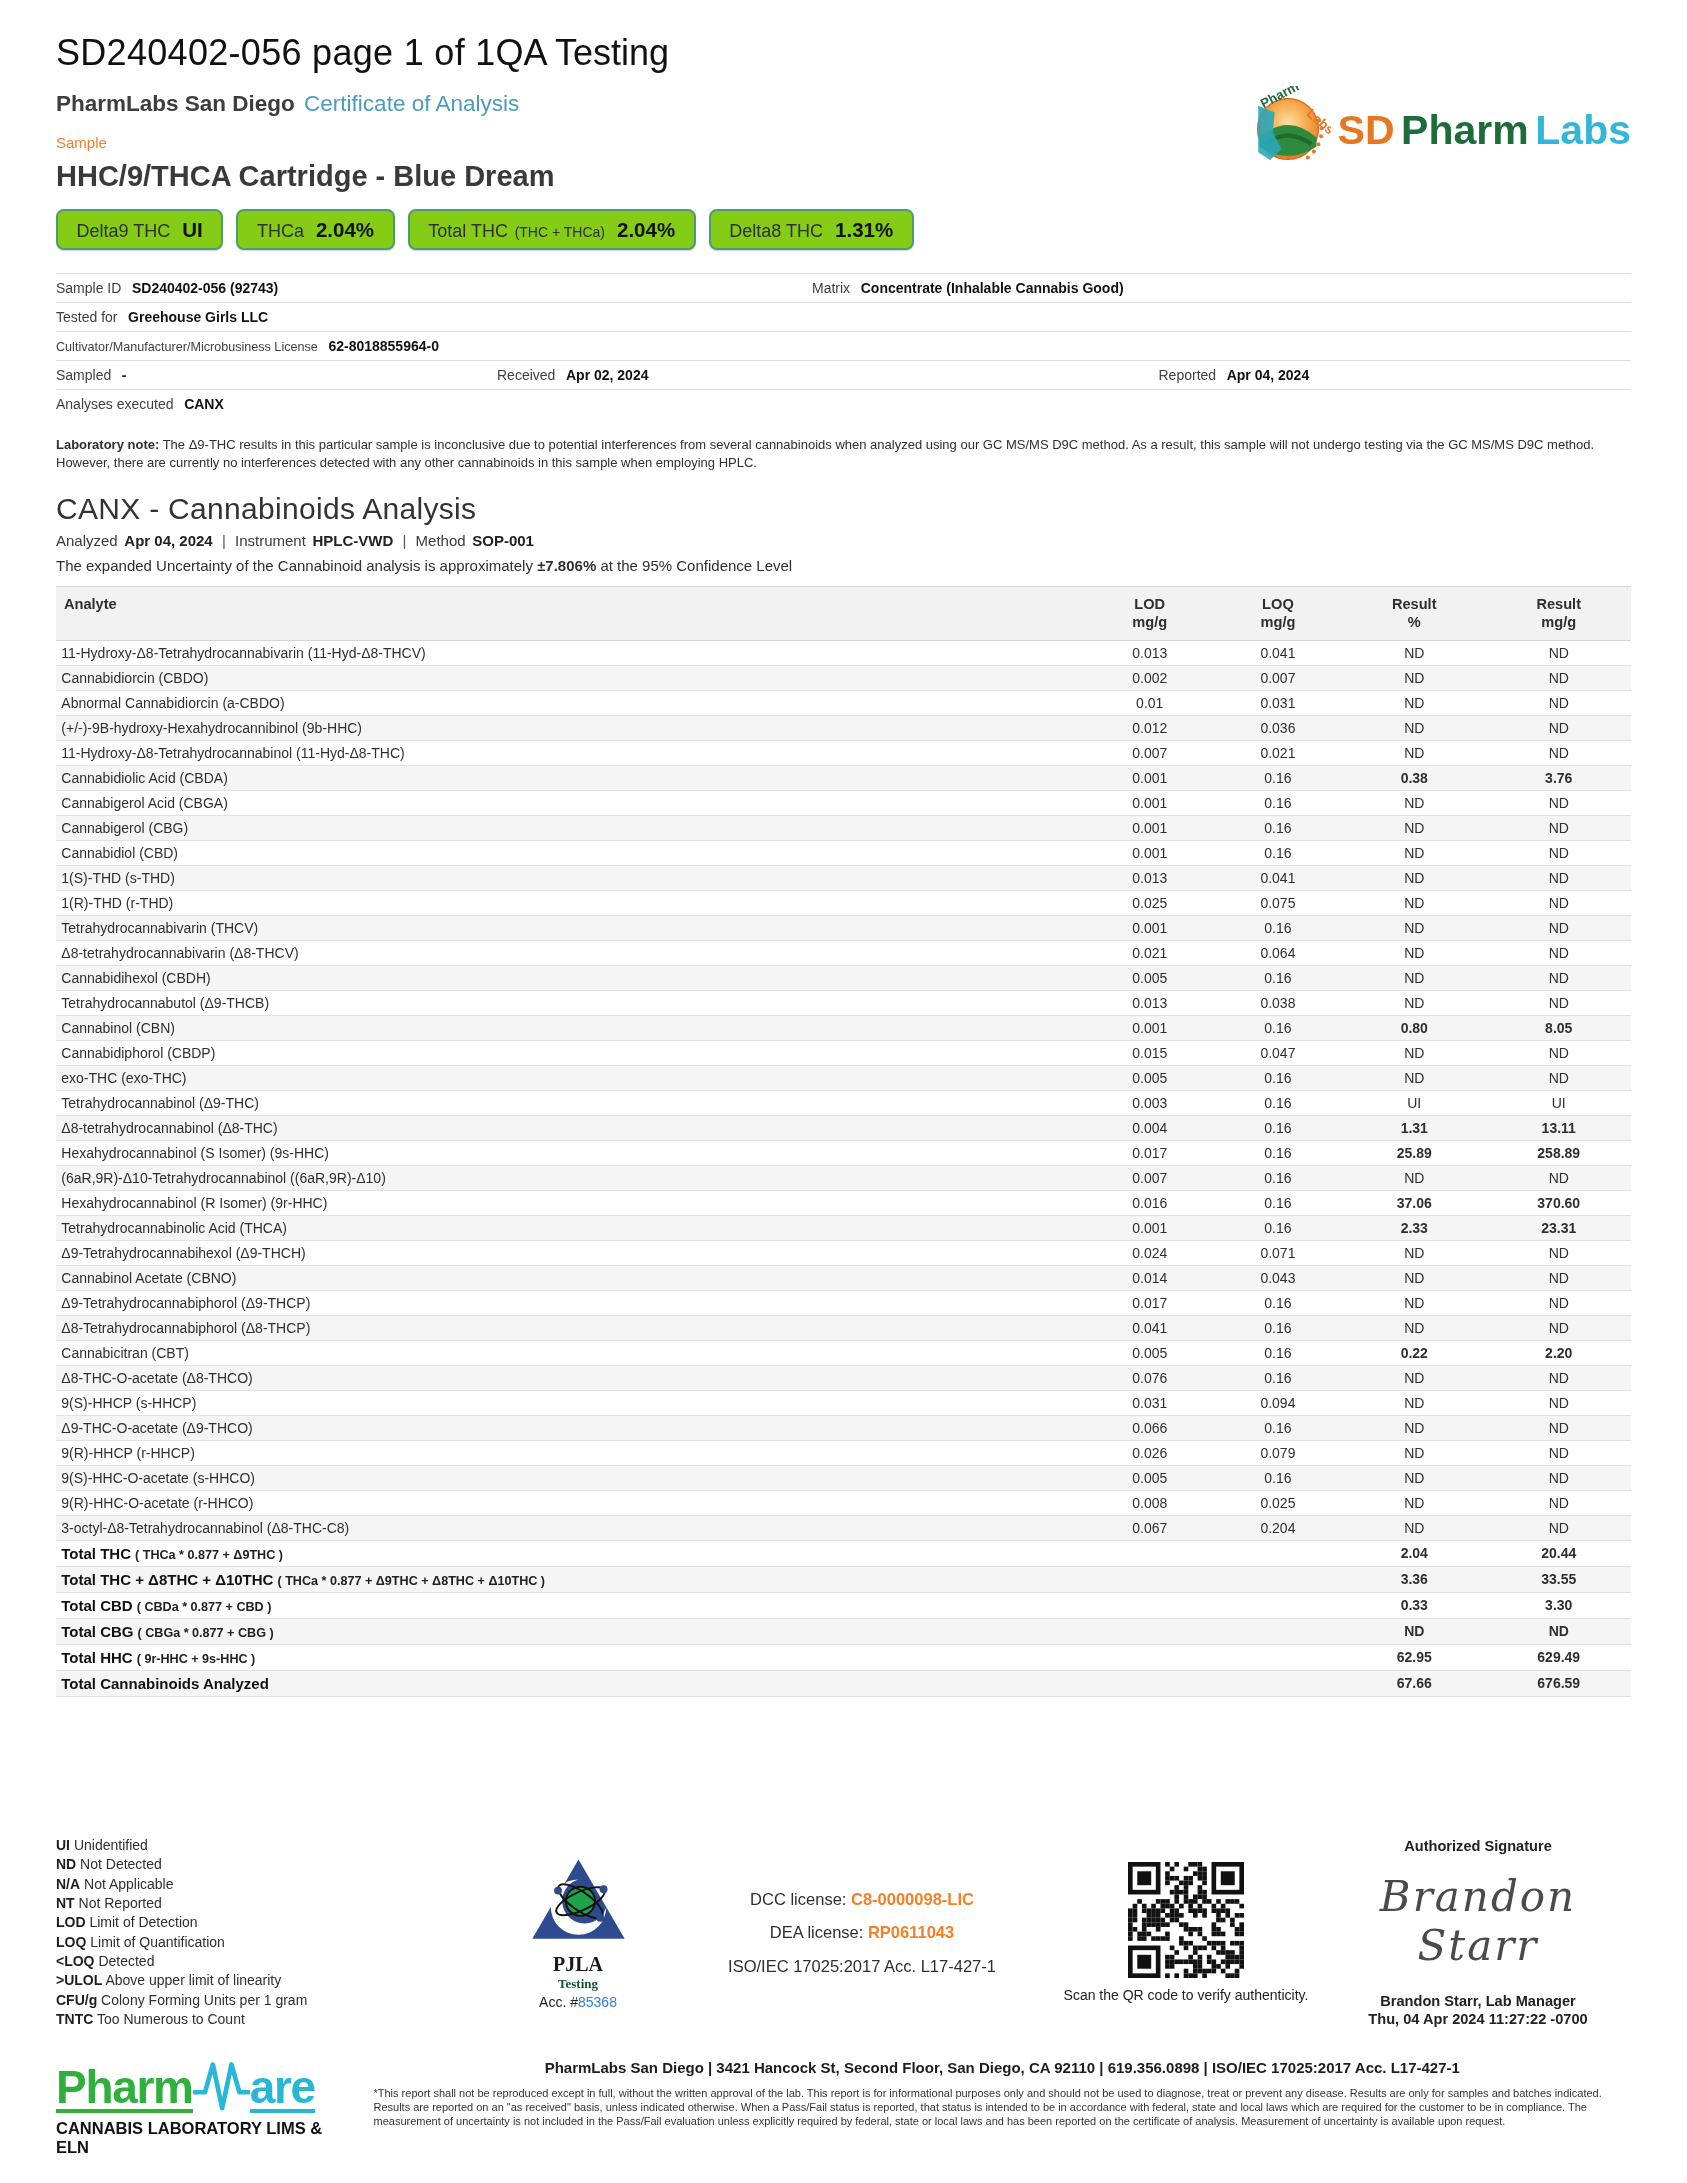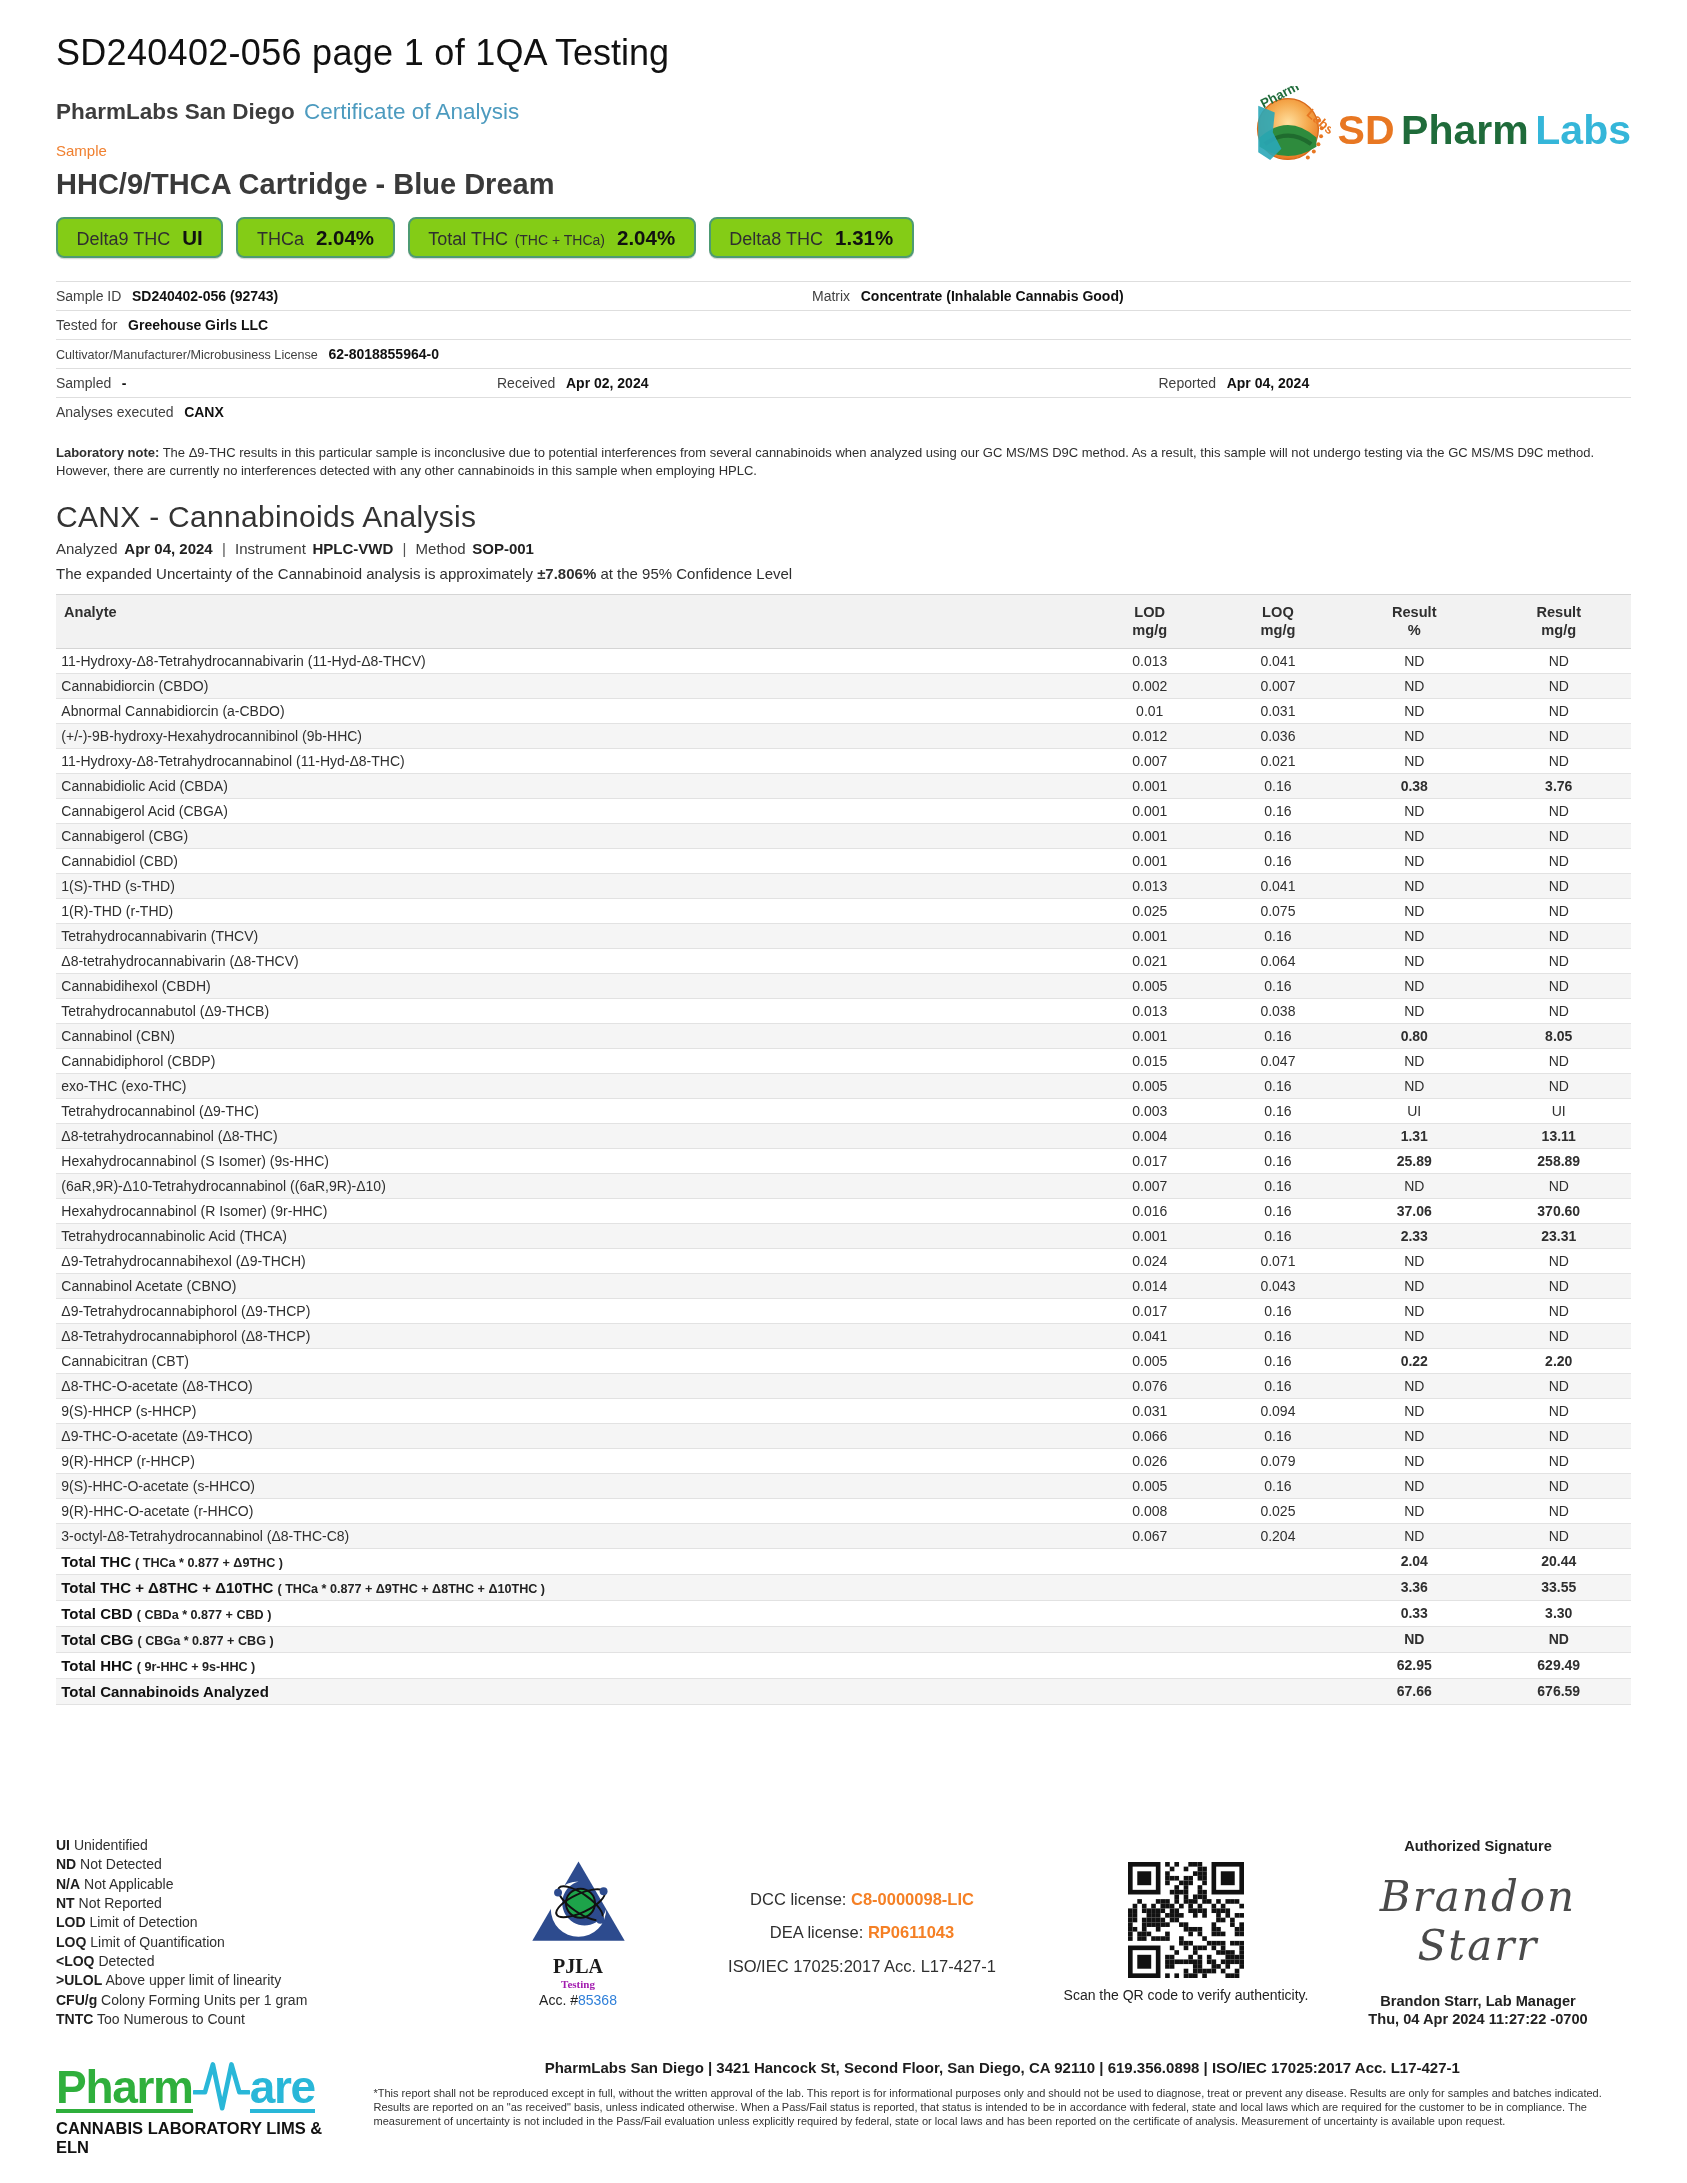--- a/index.html
+++ b/index.html
@@ -9,21 +9,21 @@
     font-family:"Liberation Sans","DejaVu Sans",sans-serif;
     color:#2f2f2f; position:relative;
   }
   .page { width:100%; height:100%; padding:32px 56px 26.5px 56px; display:flex; flex-direction:column; }
 
   
   .topbar { display:flex; justify-content:flex-start; align-items:flex-start; }
   .doc-id { font-size:36px; font-weight:500; color:#111; letter-spacing:0.3px; }
   .qa { font-size:36px; font-weight:500; color:#111; }
 
-  .brand-row { margin-top:25px; display:flex; align-items:baseline; gap:9.3px; }
+  .brand-row { margin-top:17px; display:flex; align-items:baseline; gap:9.3px; }
   .lab-name { font-size:22.5px; font-weight:700; color:#3d3d3d; }
   .coa { font-size:22.5px; color:#4d9bbf; font-weight:500; }
 
   .logo-right { position:absolute; top:86px; right:56px; display:flex; align-items:center; gap:6.6px; }
   .sd { font-size:41px; font-weight:700; color:#e87722; }
   .sd-pharm { font-size:41px; font-weight:700; color:#1f6b3a; }
   .sd-labs { font-size:41px; font-weight:700; color:#35b6d9; }
 
   .sample-row { margin-top:17px; display:flex; align-items:baseline; gap:9.3px;flex-direction:column; }
   .sample-label { font-size:15px; color:#f08030; }
@@ -85,21 +85,21 @@
   .total-name { font-weight:700; font-size:15px; color:#111; }
   .total-formula { font-weight:600; font-size:12.6px; color:#222; margin-left:4px; }
 
   
   .footer-mid { margin-top:auto; display:flex; align-items:center; }
   .legend { font-size:14px; line-height:1.38; color:#2f2f2f; flex:0 0 423px; }
   .legend b { font-weight:700; color:#1e1e1e; }
 
   .pjla { flex:0 0 198px; text-align:center; }
   .pjla-name { font-family:"Liberation Serif","DejaVu Serif",serif; font-weight:700; font-size:20px; color:#1a1a1a; margin-top:2.6px; }
-  .pjla-sub { font-family:"Liberation Serif","DejaVu Serif",serif; font-weight:700; font-size:11px; color:#a21caf; }
+  .pjla-sub { font-family:"Liberation Serif","DejaVu Serif",serif; font-weight:700; font-size:13px; color:#14532d; }
   .pjla-acc { font-size:14px; color:#222; margin-top:1.3px; }
   .pjla-acc .acc-num { color:#2e7fd9; }
 
   .licenses { flex:0 0 370px; text-align:center; font-size:16.5px; color:#2f2f2f; }
   .licenses .lic-line { margin-bottom:14.6px; }
   .lic-val { color:#f58025; font-weight:700; }
   .iso-line { font-size:16.5px; color:#2f2f2f; }
 
   .qr-wrap { flex:0 0 278px; text-align:center; }
   .qr-caption { font-size:14px; margin-top:6.6px; color:#222; }

